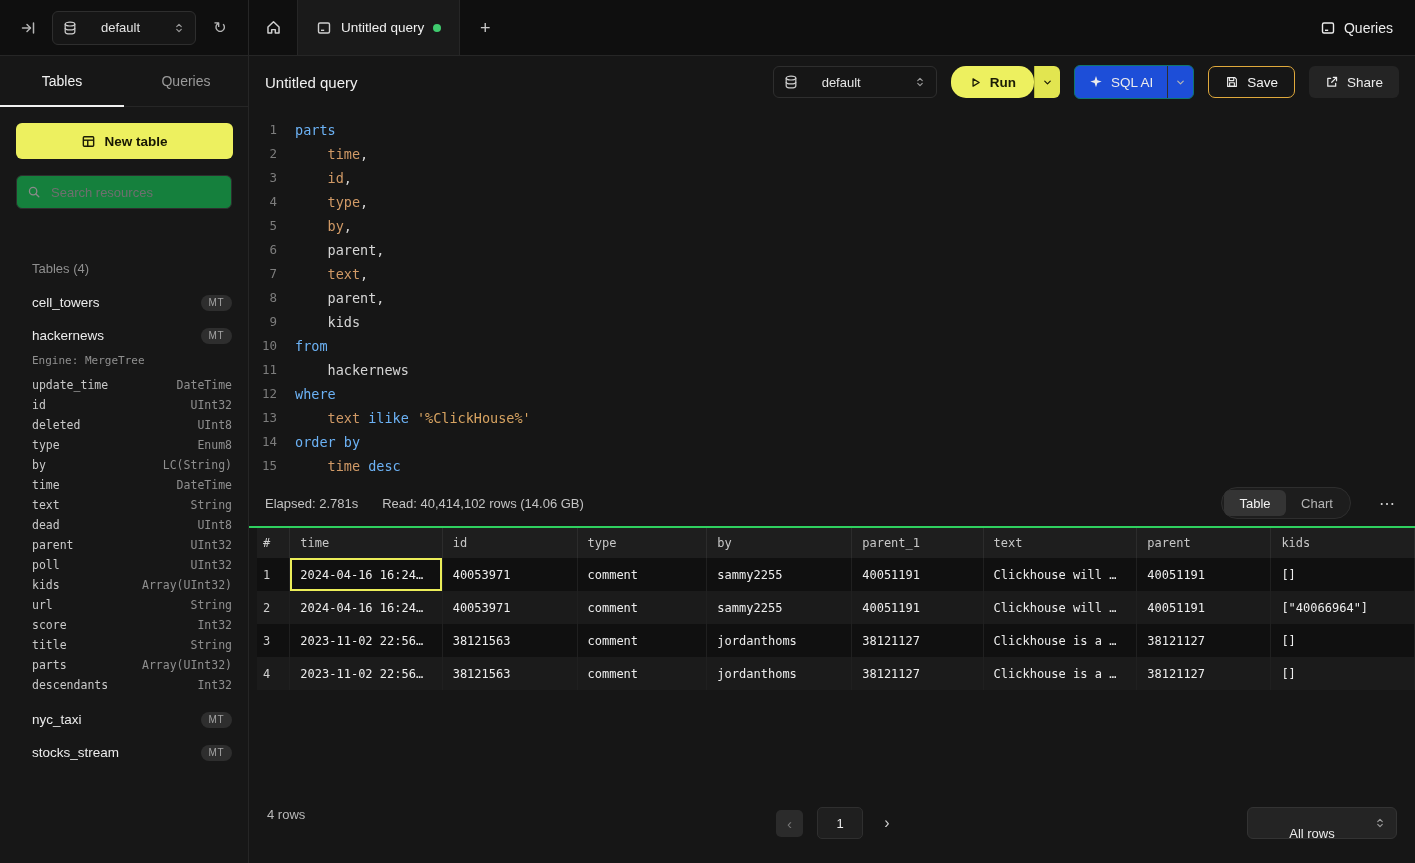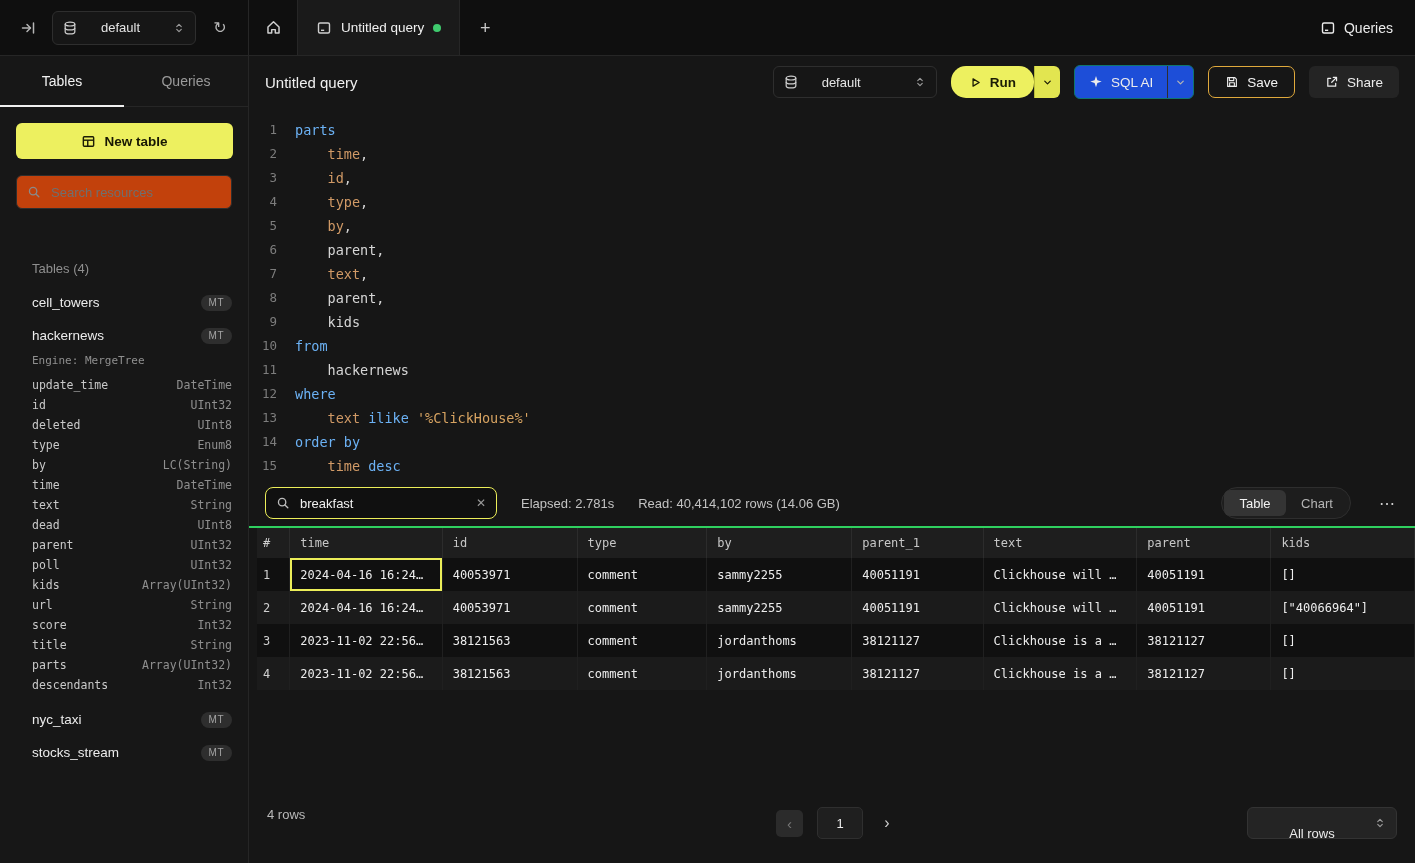--- a/index.html
+++ b/index.html
@@ -32,21 +32,21 @@
   
   .sidebar{position:absolute;left:0;top:56px;bottom:0;width:249px;background:#171717;box-sizing:border-box;
     border-right:1px solid #262626;overflow:hidden;}
   .side-tabs{display:flex;height:50px;border-bottom:1px solid #262626;}
   .side-tab{flex:1;display:flex;align-items:center;justify-content:center;font-size:14px;color:#9a9a9a;
     position:relative;cursor:pointer;}
   .side-tab.active{color:#f2f2f2;}
   .side-tab.active::after{content:"";position:absolute;left:0;right:0;bottom:-1px;height:2px;background:#f0f0f0;}
   .new-table{margin:16px;width:217px;height:36px;background:#edf05f;border-radius:6px;color:#171703;
     font-size:13.5px;font-weight:bold;display:flex;align-items:center;justify-content:center;gap:8px;}
-  .search-box{margin:0 16px 14px;height:34px;background:#c2410c;border:1px solid #2e2e2e;border-radius:6px;
+  .search-box{margin:0 16px 14px;height:34px;background:#15803d;border:1px solid #2e2e2e;border-radius:6px;
     display:flex;align-items:center;gap:8px;padding:0 10px;box-sizing:border-box;}
   .search-box input{flex:1;background:none;border:none;outline:none;color:#e4e4e4;font-size:13px;
     font-family:"Liberation Sans",sans-serif;}
   .search-box input::placeholder{color:#6f6f6f;}
   .section-title{padding:8px 32px 10px;font-size:13px;color:#8f8f8f;margin-top:44px;}
   .tbl-row{display:flex;align-items:center;height:33px;padding:0 16px 0 32px;cursor:pointer;}
   .tbl-name{font-size:13.5px;color:#ececec;flex:1;}
   .badge{background:#2e2e2e;color:#a3a3a3;font-size:10px;letter-spacing:.5px;border-radius:9px;
     padding:3px 8px;line-height:1;}
   .engine-line{padding:2px 16px 8px 32px;font-size:11px;color:#8f8f8f;font-family:"DejaVu Sans Mono",monospace;}
@@ -454,32 +454,20 @@
         <span class="ln mono">14</span>
         <span class="code"><span class="tok-kw">order by</span></span>
       </div>
       <div class="ed-line">
         <span class="ln mono">15</span>
         <span class="code"><span class="tok-pl">    </span><span class="tok-col">time</span><span class="tok-pl"> </span><span class="tok-kw">desc</span></span>
       </div>
     </div>
 
   <div class="results-toolbar">
-    <div class="results-search">
-      <span>
-        <svg width="14" height="14" viewBox="0 0 16 16" fill="none" stroke="#bdbdbd" stroke-width="1.5" stroke-linecap="round">
-          <circle cx="7" cy="7" r="4.2"></circle>
-            <path d="M10.2 10.2l3.3 3.3"></path>
-        </svg>
-      </span>
-      <input value="breakfast" style="">
-      <button class="clear-x">
-        <span>✕</span>
-      </button>
-    </div>
     <span class="stat">Elapsed: 2.781s</span>
     <span class="stat">Read: 40,414,102 rows (14.06 GB)</span>
     <div class="tb-spacer"></div>
     <div class="segmented">
       <div class="seg-opt active">Table</div>
       <div class="seg-opt">Chart</div>
     </div>
     <button class="more-btn">
       <span>⋯</span>
     </button>

